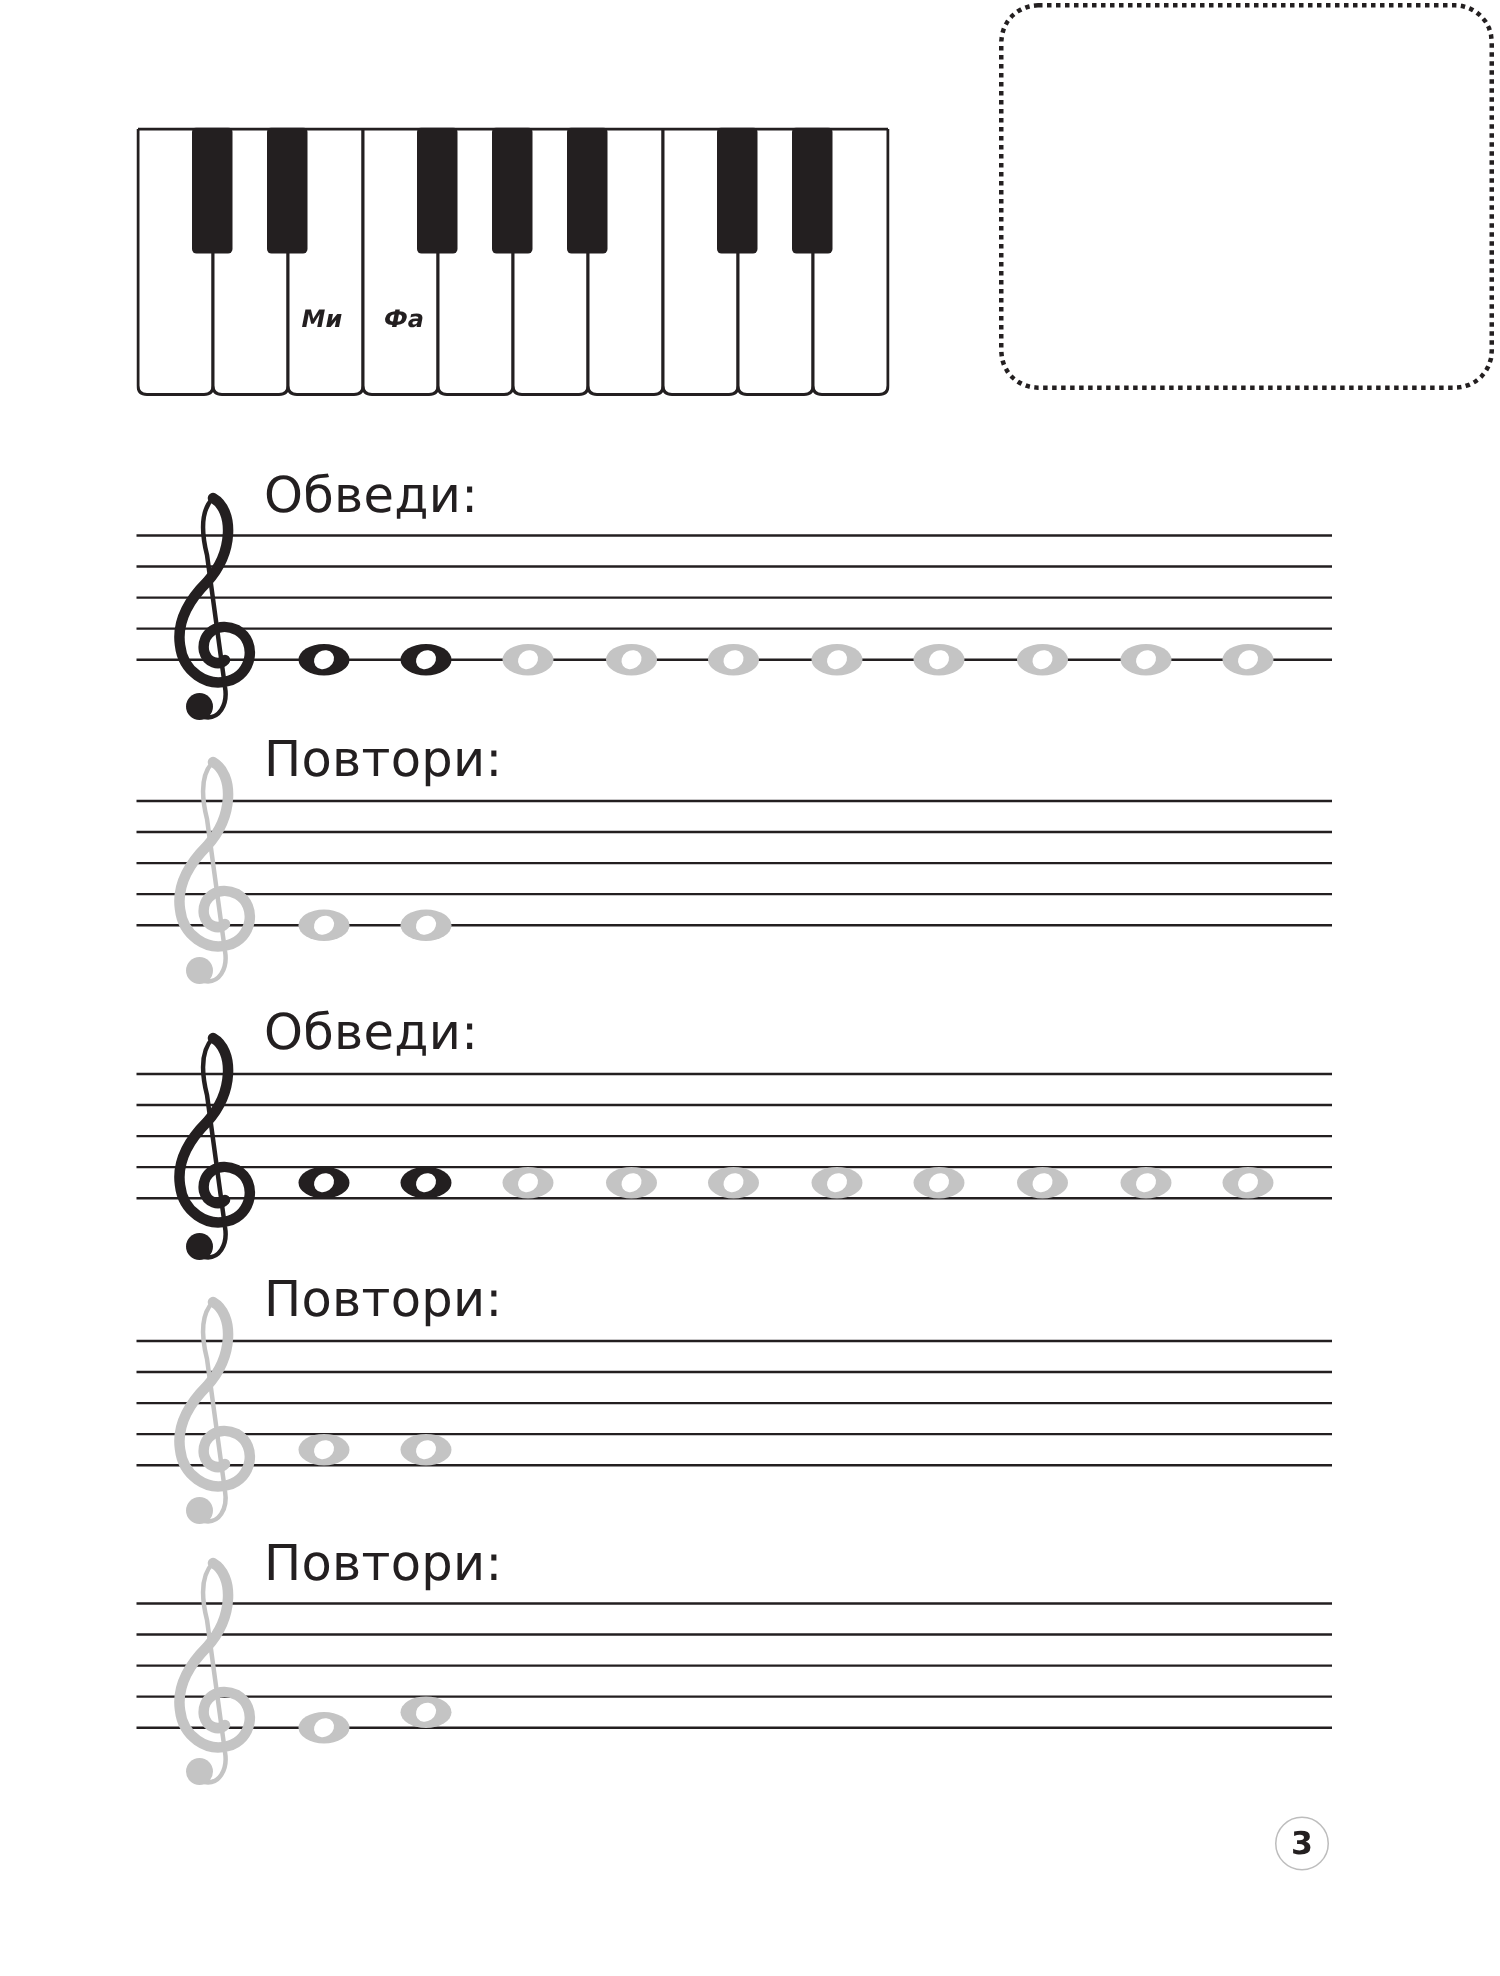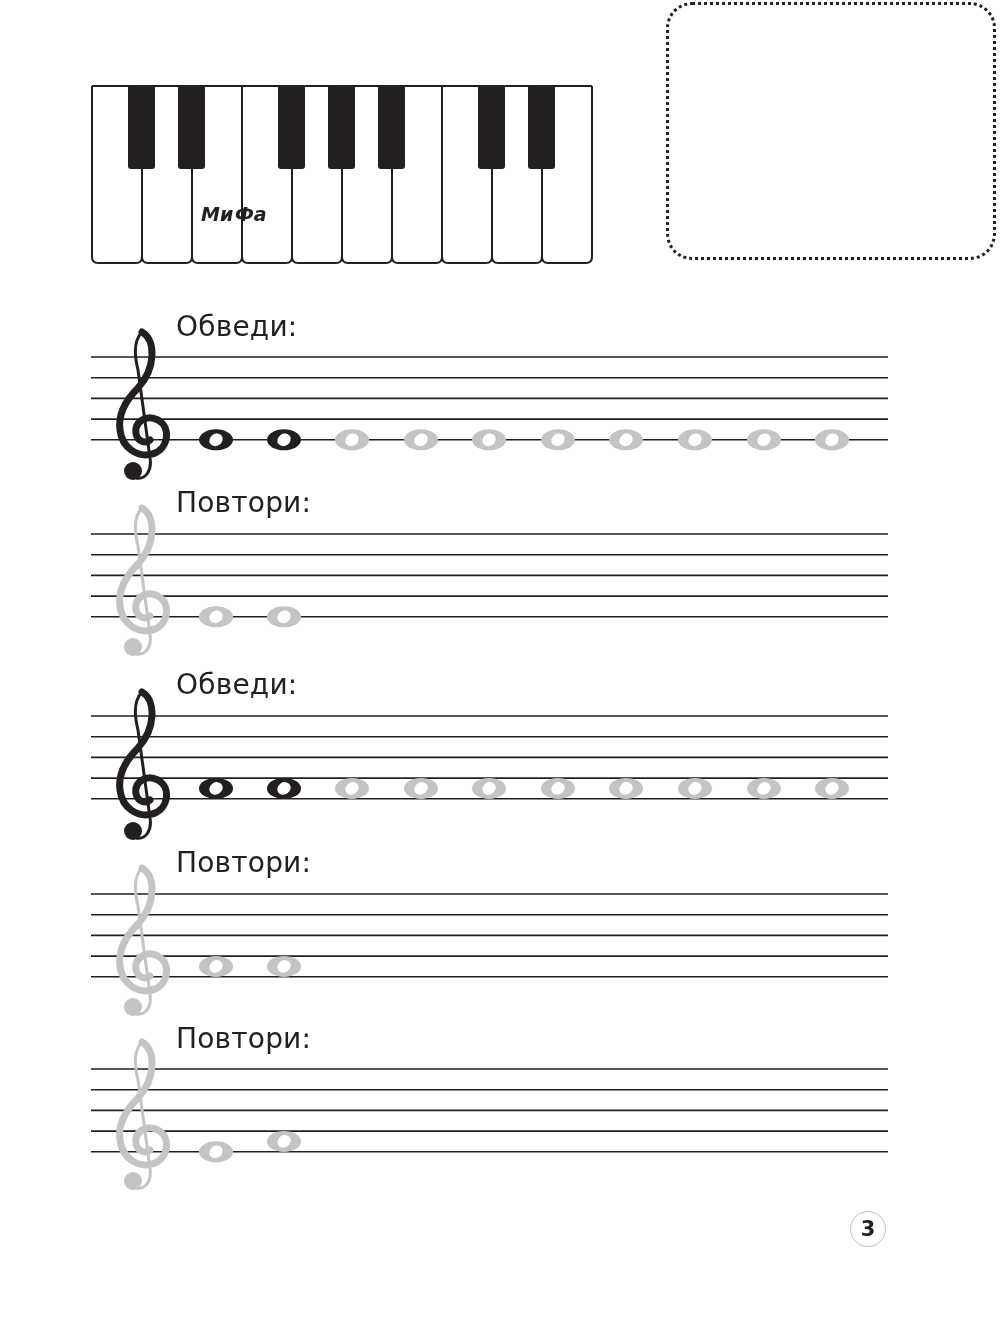--- a/index.html
+++ b/index.html
@@ -4,29 +4,29 @@
 <style>
   html, body { margin: 0; padding: 0; background: #ffffff; }
   body { width: 1000px; height: 1317px; position: relative; overflow: hidden;
          font-family: "DejaVu Sans", "Liberation Sans", sans-serif; color: #231f20; }
   .page { position: absolute; left: 0; top: 0; width: 1000px; height: 1317px; }
 
   
   .piano { position: absolute; left: 91px; top: 85px; width: 500px; height: 180px; }
   .piano svg { position: absolute; left: 0; top: 0; }
   .key-label { position: absolute; top: 205px; font-style: italic; font-weight: bold;
-               font-size: 19px; color: #231f20; font-family: "DejaVu Sans", sans-serif; }
+               font-size: 16px; color: #231f20; font-family: "DejaVu Sans", sans-serif; }
 
   
   .draw-box { position: absolute; left: 666px; top: 2px; width: 330px; height: 258px;
               border: 3px dotted #231f20; border-radius: 26px; box-sizing: border-box; }
 
   
   .section { position: absolute; left: 0; width: 1000px; }
-  .section-title { position: absolute; left: 176px; font-size: 28px; color: #231f20;
+  .section-title { position: absolute; left: 176px; font-size: 33px; color: #231f20;
                    font-family: "DejaVu Sans", sans-serif; letter-spacing: 0.2px; }
   .staff { position: absolute; left: 0; top: 0; }
 
   
   .page-num { position: absolute; left: 850px; top: 1211px; width: 36px; height: 36px;
               border: 1px solid #bdbdbd; border-radius: 50%; box-sizing: border-box;
               display: flex; align-items: center; justify-content: center;
               font-weight: bold; font-size: 21px; color: #231f20; }
 </style>
 </head>
@@ -69,21 +69,21 @@
         <line x1="1" y1="1" x2="501" y2="1" stroke="#231f20" stroke-width="2"></line>
         <rect x="37" y="0" width="27" height="84" rx="3" fill="#231f20"></rect>
         <rect x="87" y="0" width="27" height="84" rx="3" fill="#231f20"></rect>
         <rect x="187" y="0" width="27" height="84" rx="3" fill="#231f20"></rect>
         <rect x="237" y="0" width="27" height="84" rx="3" fill="#231f20"></rect>
         <rect x="287" y="0" width="27" height="84" rx="3" fill="#231f20"></rect>
         <rect x="387" y="0" width="27" height="84" rx="3" fill="#231f20"></rect>
         <rect x="437" y="0" width="27" height="84" rx="3" fill="#231f20"></rect>
       </svg>
     <span class="key-label" id="label-0" style="left: 110px; top: 118px;">Ми</span>
-    <span class="key-label" id="label-1" style="left: 144px; top: 118px; font-style: italic;">Фа</span>
+    <span class="key-label" id="label-1" style="left: 165px; top: 118px; font-style: italic;">Фа</span>
   </div>
 
   <div class="draw-box"></div>
 
   <div class="section" id="sec-0" style="top:300px;">
     <div class="section-title" style="top:10px;">Обведи:</div>
     <svg class="staff" width="1000" height="180">
         <line x1="91" x2="888" y1="57" y2="57" stroke="#231f20" stroke-width="1.6"></line>
         <line x1="91" x2="888" y1="77.7" y2="77.7" stroke="#231f20" stroke-width="1.6"></line>
         <line x1="91" x2="888" y1="98.4" y2="98.4" stroke="#231f20" stroke-width="1.6"></line>

